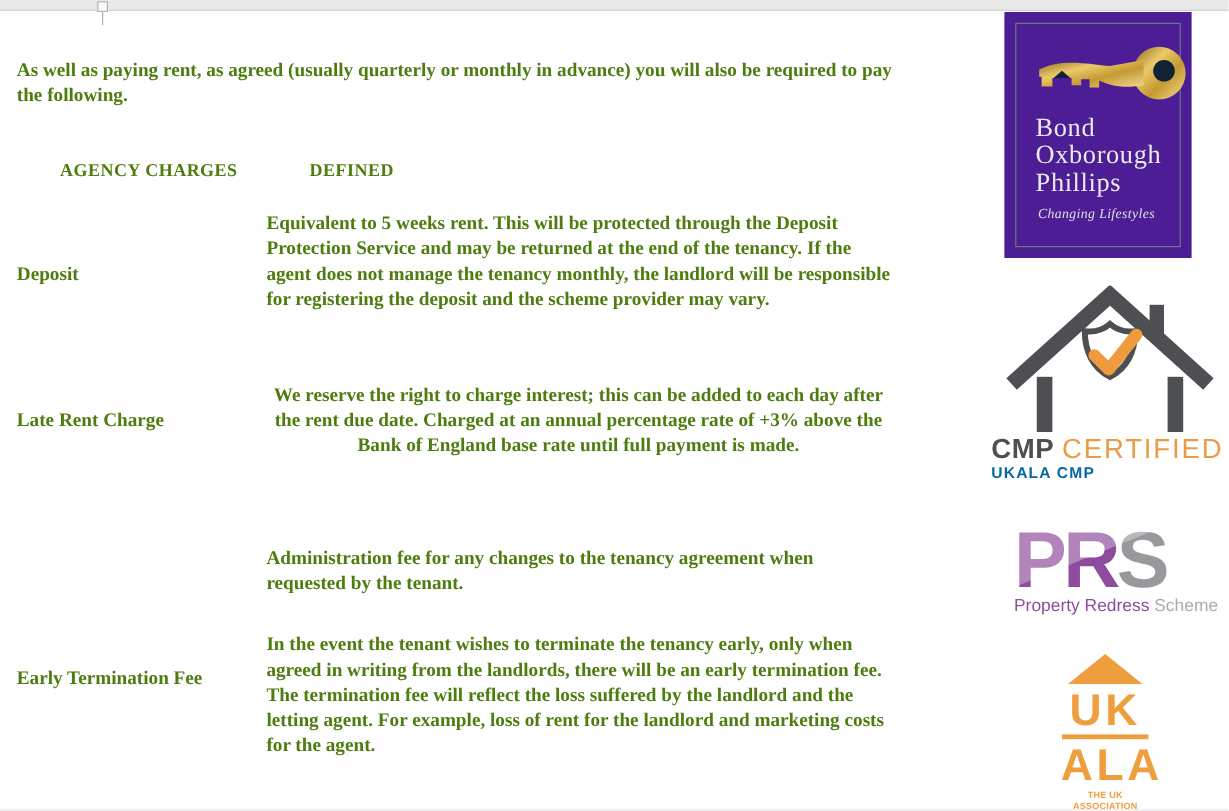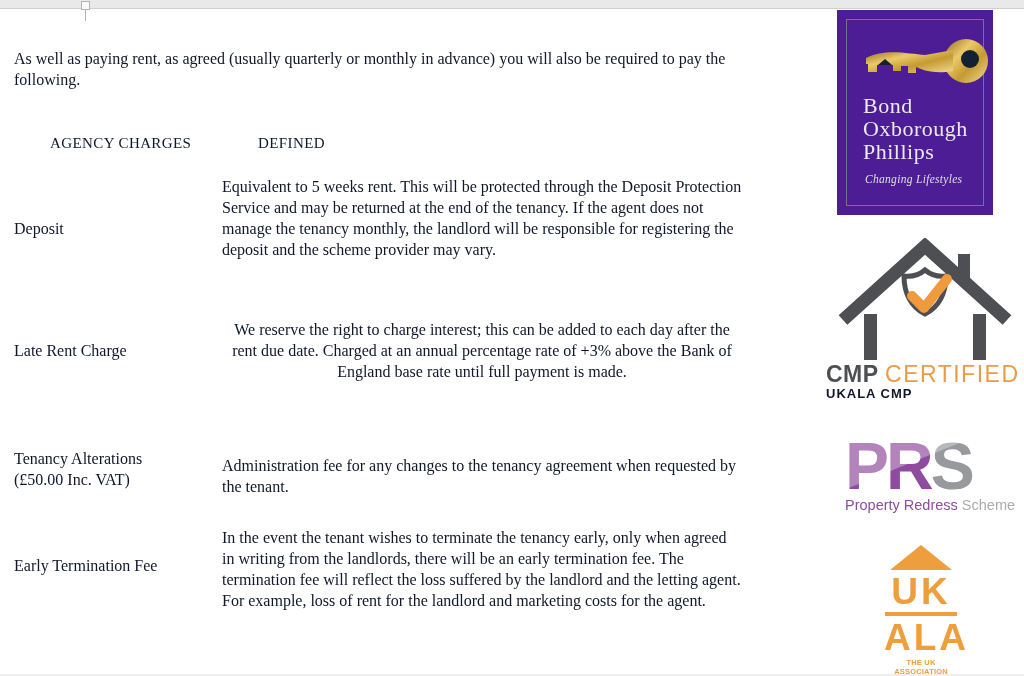--- a/index.html
+++ b/index.html
@@ -11,21 +11,21 @@
 
   
   .top-bar { position:absolute; left:0; top:0; width:1024px; height:8px;
              background:#e9e9e9; border-bottom:1px solid #cfcfcf; }
   .ruler-handle { position:absolute; left:81px; top:1px; width:9px; height:9px;
                   background:#fafafa; border:1px solid #b5b5b5; box-sizing:border-box; }
   .ruler-line { position:absolute; left:85px; top:10px; width:1px; height:11px; background:#b3b3b3; }
   .bottom-line { position:absolute; left:0; bottom:0; width:1024px; height:2px; background:#efefef; }
 
   
-  .doc-text { color:#0f172a; font-weight:normal; font-size:16px; line-height:21px; }
+  .doc-text { color:#4d7c0f; font-weight:bold; font-size:16px; line-height:21px; }
   .intro { position:absolute; left:14px; top:32px; width:742px; }
   .hdr  { position:absolute; top:133px; font-size:15px; letter-spacing:0.4px;margin-left:36px; }
   .hdr-term { left:14px; }
   .hdr-def  { left:222px; }
   .term { position:absolute; left:14px; width:178px; }
   .def  { position:absolute; left:222px; width:520px; }
   .term-deposit { top:218px; }  .def-deposit { top:176px; }
   .term-late    { top:340px; }  .def-late    { top:319px;text-align:center; }
   .term-tenancy { top:448px; }  .def-tenancy { top:455px; }
   .term-early   { top:555px; }  .def-early   { top:527px; }
@@ -42,21 +42,21 @@
                   font-family:"Liberation Serif", serif; font-style:italic;
                   font-size:11.5px; letter-spacing:0.3px; }
 
   
   .cmp { position:absolute; left:826px; top:238px; width:198px; height:158px;
          text-align:left; font-family:"Liberation Sans", sans-serif; }
   .cmp-art { display:block; margin:0 auto; }
   .cmp-line { font-size:23px; line-height:24px; margin-top:2px; white-space:nowrap; }
   .cmp-bold { color:#4d4f53; font-weight:bold; letter-spacing:0.5px; }
   .cmp-cert { color:#e99c45; font-weight:400; letter-spacing:1.5px; }
-  .cmp-sub  { color:#0f172a; font-weight:bold; font-size:13px; letter-spacing:1px; }
+  .cmp-sub  { color:#0369a1; font-weight:bold; font-size:13px; letter-spacing:1px; }
 
   
   .prs { position:absolute; left:845px; top:438px; width:170px;
          font-family:"Liberation Sans", sans-serif; }
   .prs-letters { position:relative; display:inline-block; font-weight:bold;
                  font-size:66px; line-height:56px; letter-spacing:-3px;
                  color:#8f4b9d; }
   .prs-letters .s { color:#97999c; }
   .prs-shine { position:absolute; left:0; top:0; right:0; bottom:0;
                background:rgba(255,255,255,0.32);
@@ -88,21 +88,20 @@
 
   <div class="doc-text hdr hdr-term">AGENCY CHARGES</div>
   <div class="doc-text hdr hdr-def">DEFINED</div>
 
   <div class="doc-text term term-deposit">Deposit</div>
   <div class="doc-text def def-deposit">Equivalent to 5 weeks rent. This will be protected through the Deposit Protection Service and may be returned at the end of the tenancy. If the agent does not manage the tenancy monthly, the landlord will be responsible for registering the deposit and the scheme provider may vary.</div>
 
   <div class="doc-text term term-late">Late Rent Charge</div>
   <div class="doc-text def def-late">We reserve the right to charge interest; this can be added to each day after the rent due date. Charged at an annual percentage rate of +3% above the Bank of England base rate until full payment is made.</div>
 
-  <div class="doc-text term term-tenancy">Tenancy Alterations (£50.00 Inc. VAT)</div>
   <div class="doc-text def def-tenancy">Administration fee for any changes to the tenancy agreement when requested by the tenant.</div>
 
   <div class="doc-text term term-early">Early Termination Fee</div>
   <div class="doc-text def def-early">In the event the tenant wishes to terminate the tenancy early, only when agreed in writing from the landlords, there will be an early termination fee. The termination fee will reflect the loss suffered by the landlord and the letting agent. For example, loss of rent for the landlord and marketing costs for the agent.</div>
 
   <div class="bond">
     <div class="bond-frame"></div>
     <svg class="bond-key" viewBox="0 0 128 52">
       <defs>
         <linearGradient id="gold" x1="0" y1="0" x2="1" y2="1">

